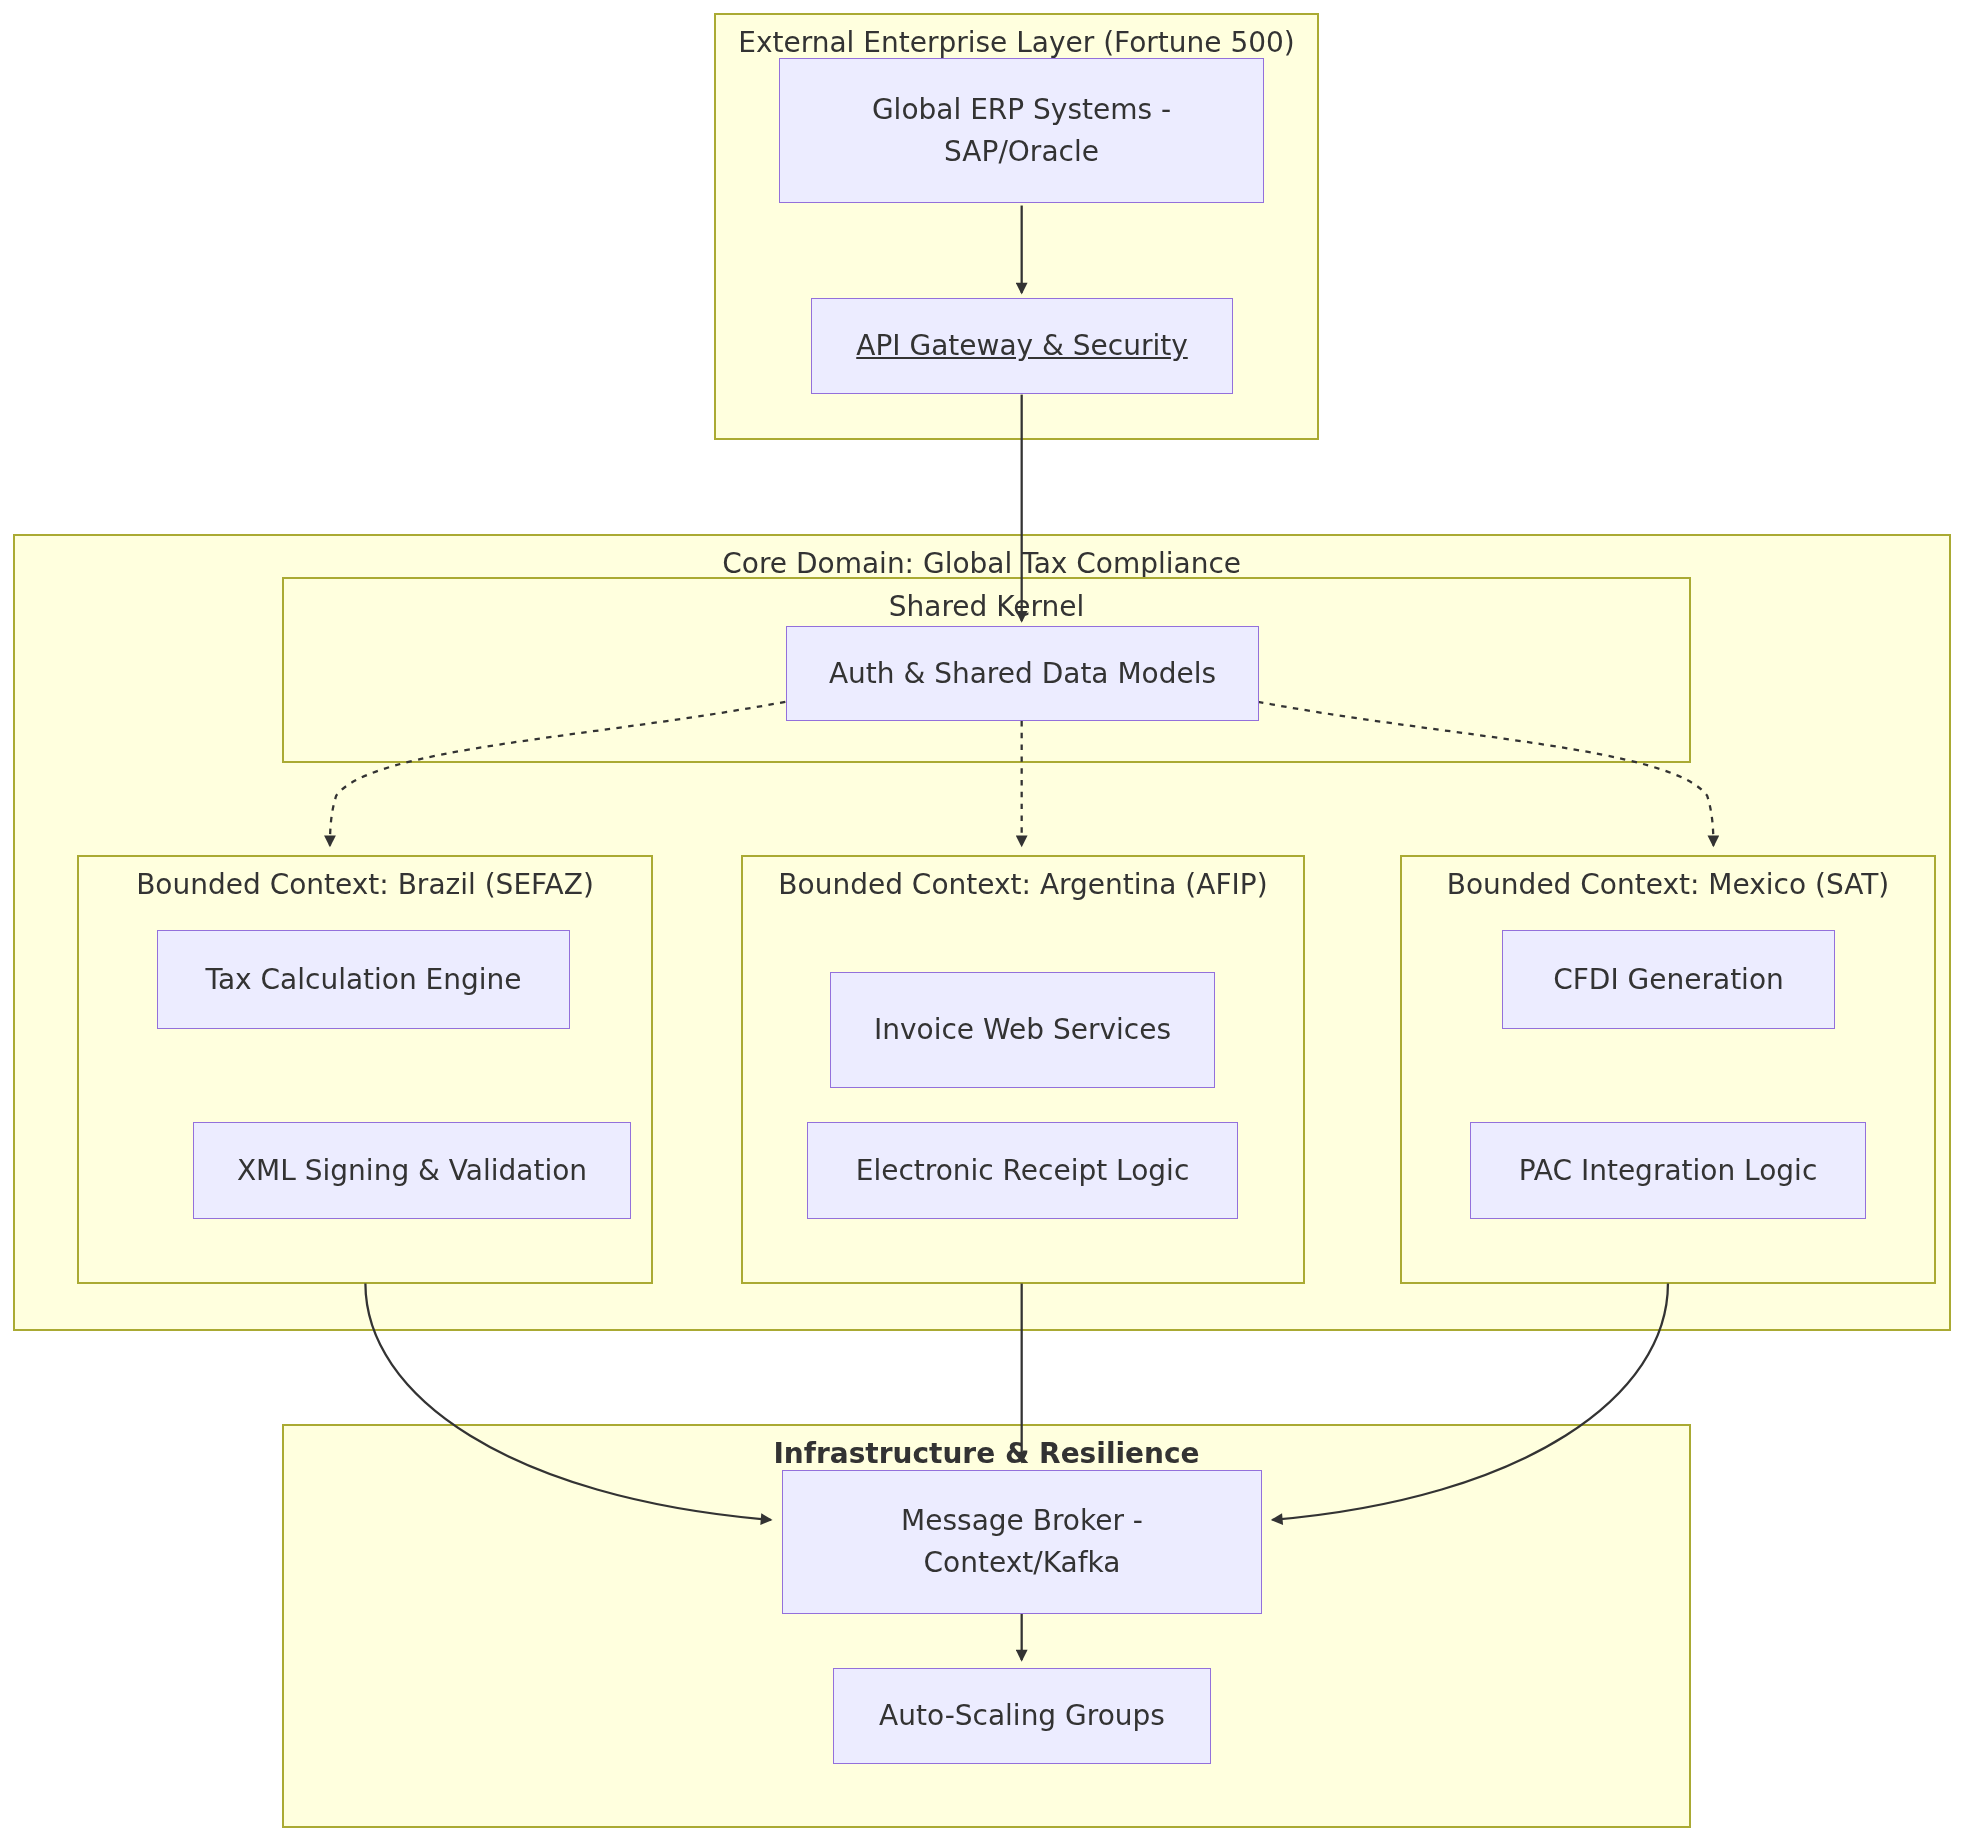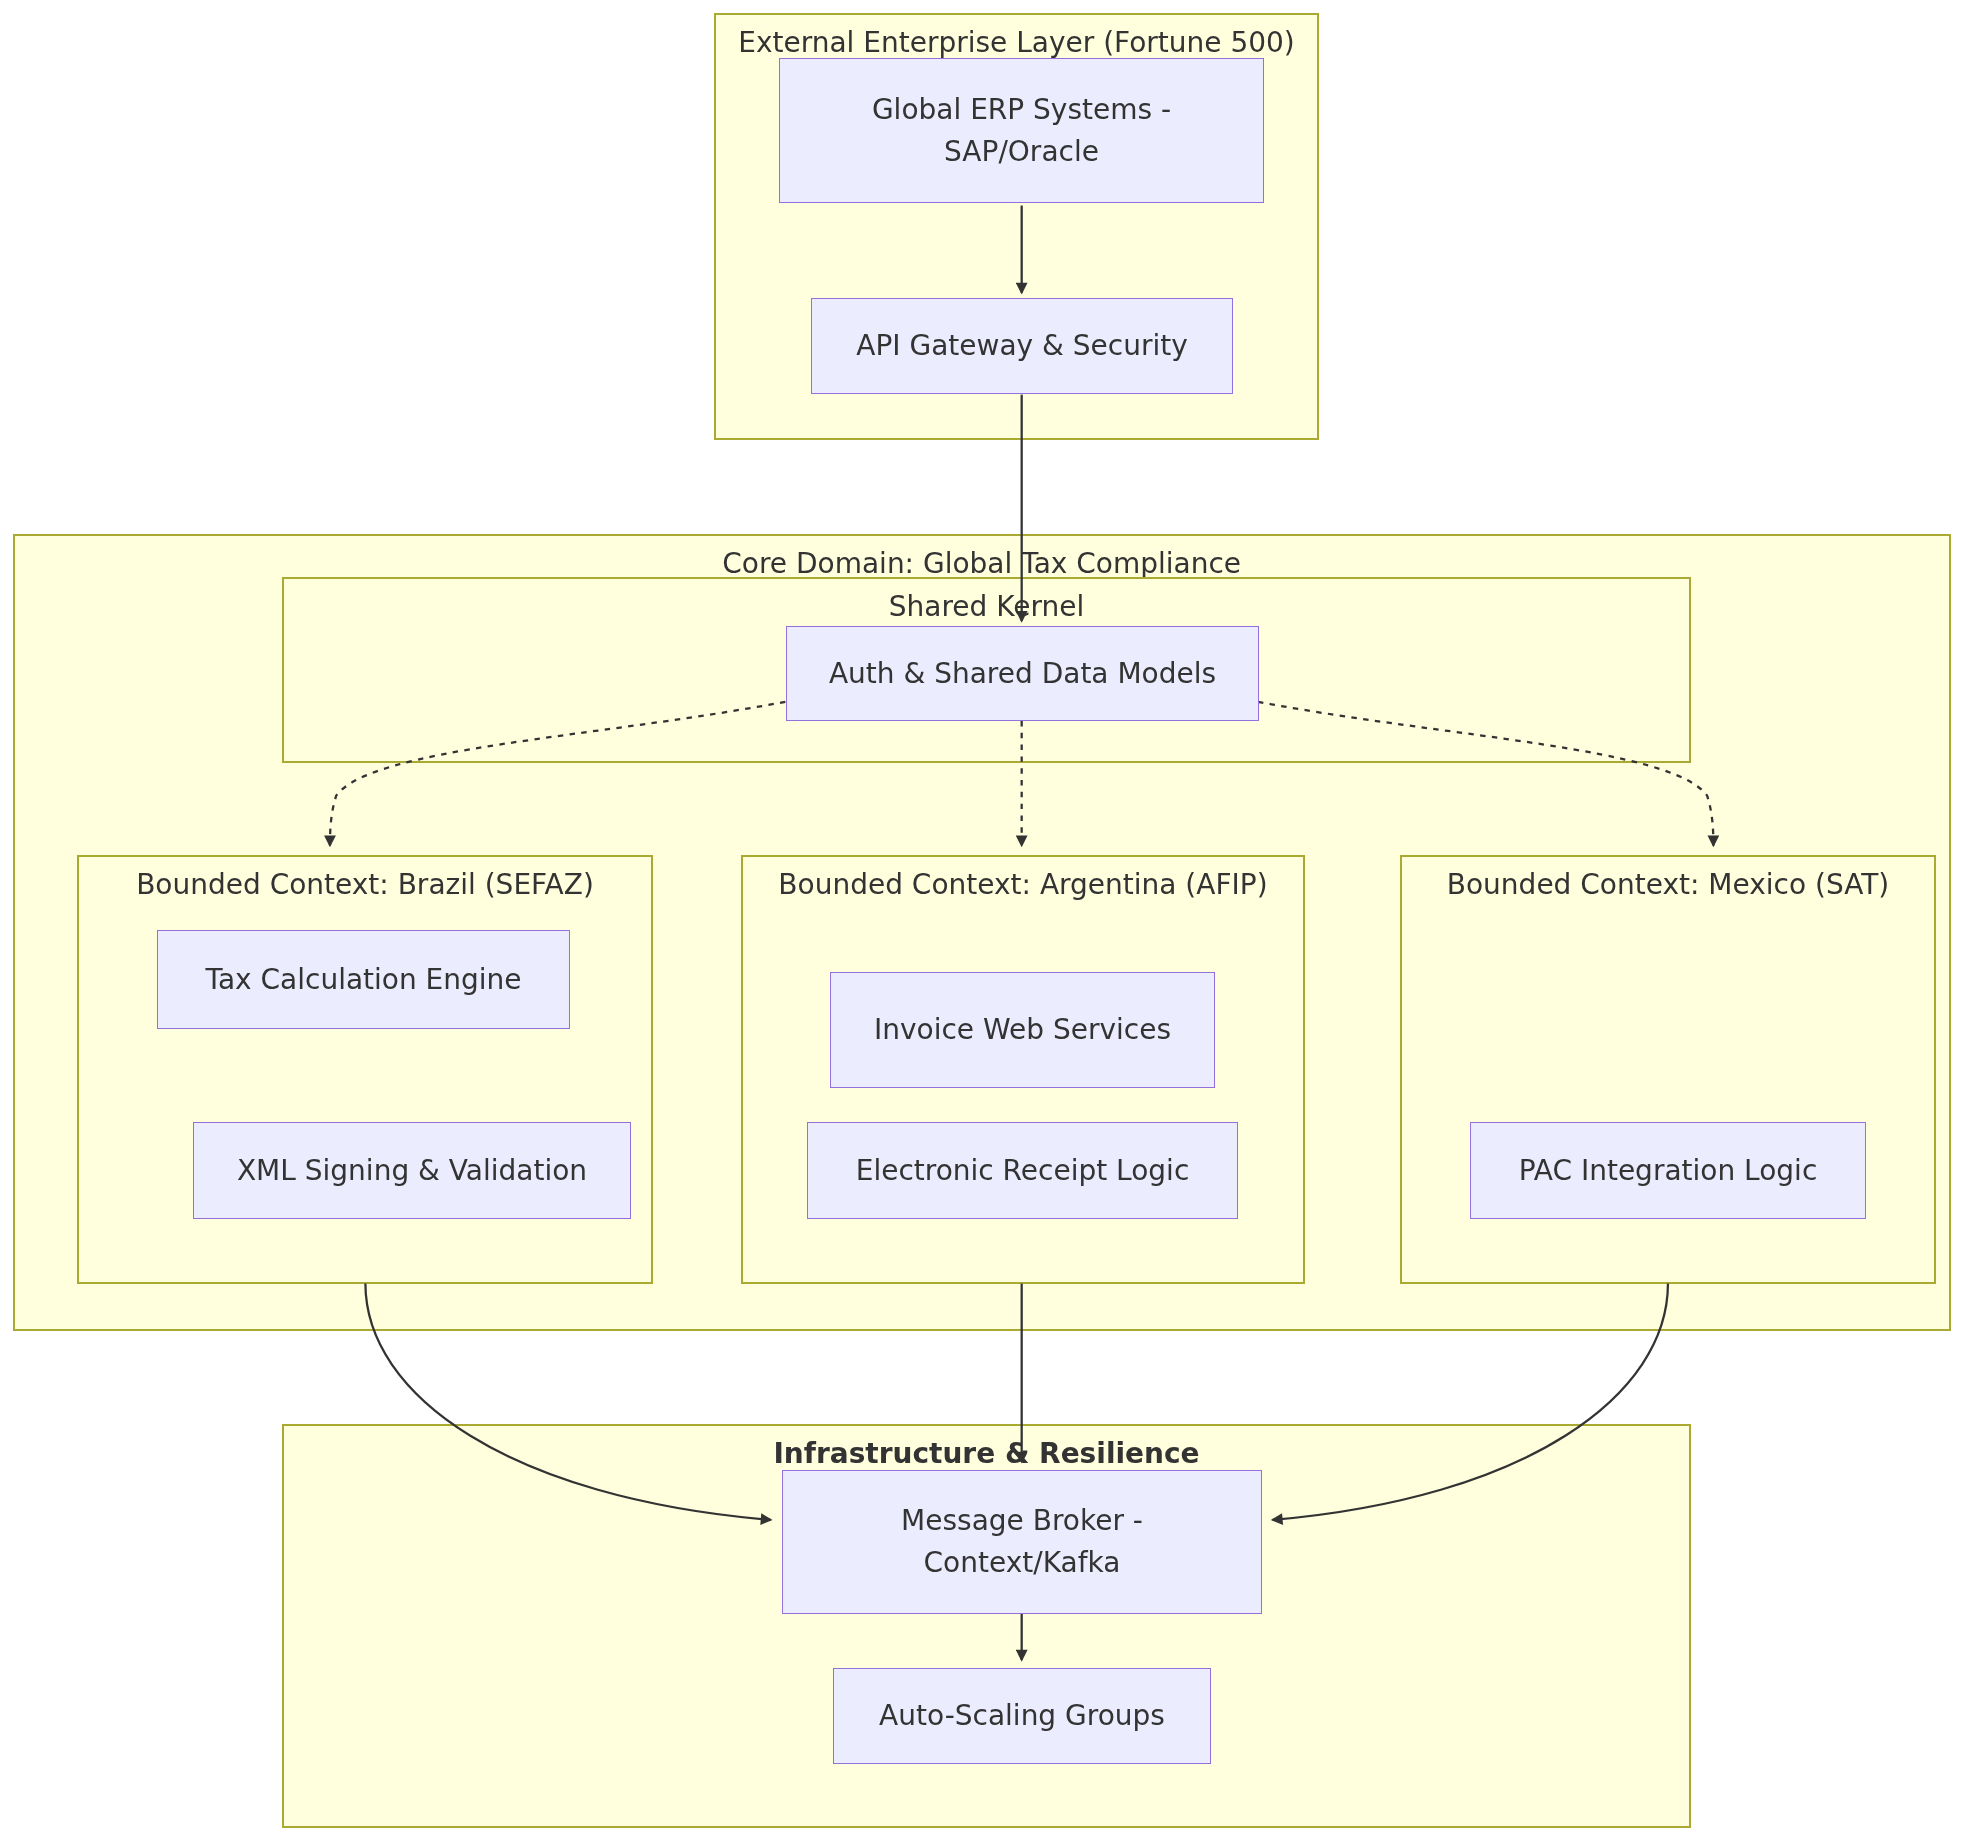--- a/index.html
+++ b/index.html
@@ -116,21 +116,21 @@
     <path class="edge" d="M 1835 1412 C 1835 1535, 1680 1648, 1400 1672" marker-end="url(#arrow)"></path>
 
     <path class="edge" d="M 1124 1775 L 1124 1826" marker-end="url(#arrow)"></path>
   </svg>
 
   <div class="node" style="left:779px;top:58px;width:485px;height:145px;">
     <span>Global ERP Systems -</span>
     <span>SAP/Oracle</span>
   </div>
 
-  <div class="node" style="left:811px;top:298px;width:422px;height:96px;">
+  <div class="node" style="left:811px;top:298px;width:422px;height:96px;text-decoration:underline;">
     <span>API Gateway &amp; Security</span>
   </div>
 
   <div class="node" style="left:786px;top:626px;width:473px;height:95px;">
     <span>Auth &amp; Shared Data Models</span>
   </div>
 
   <div class="node" style="left:157px;top:930px;width:413px;height:99px;">
     <span>Tax Calculation Engine</span>
   </div>
@@ -140,20 +140,23 @@
   </div>
 
   <div class="node" style="left:830px;top:972px;width:385px;height:116px;">
     <span>Invoice Web Services</span>
   </div>
 
   <div class="node" style="left:807px;top:1122px;width:431px;height:97px;">
     <span>Electronic Receipt Logic</span>
   </div>
 
+  <div class="node" style="left:1502px;top:930px;width:333px;height:99px;">
+    <span>CFDI Generation</span>
+  </div>
 
   <div class="node" style="left:1470px;top:1122px;width:396px;height:97px;">
     <span>PAC Integration Logic</span>
   </div>
 
   <div class="node" style="left:782px;top:1470px;width:480px;height:144px;">
     <span>Message Broker -</span>
     <span>Context/Kafka</span>
   </div>
 

